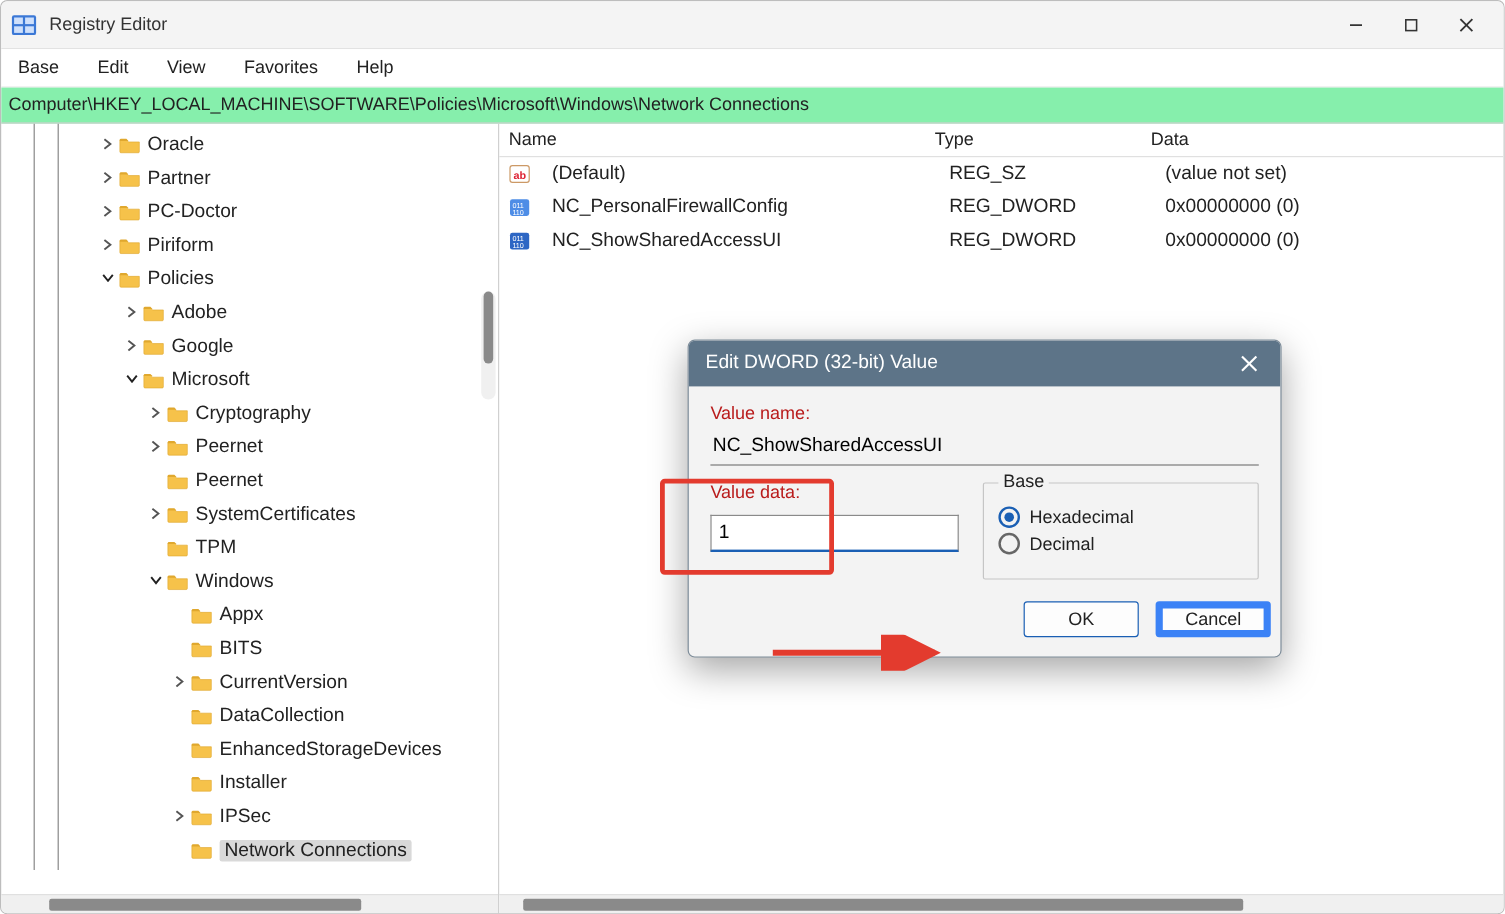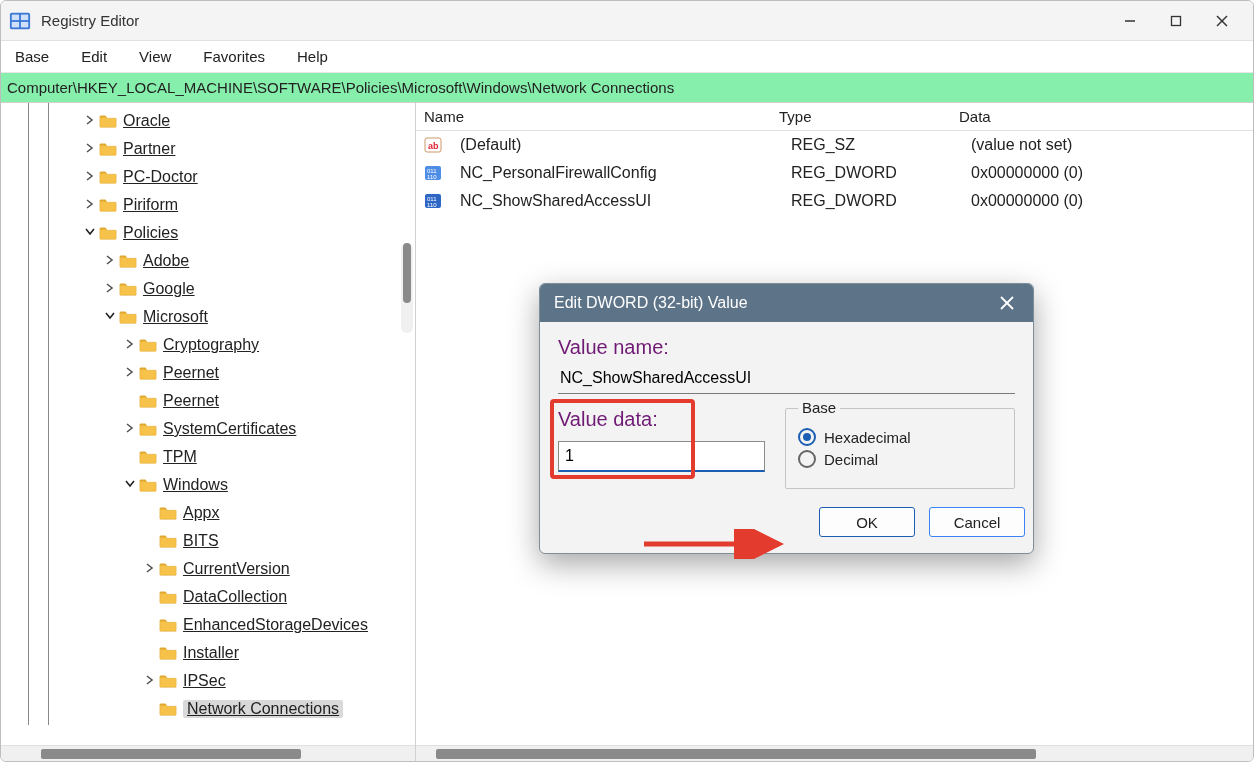--- a/index.html
+++ b/index.html
@@ -12,21 +12,21 @@
   .win-controls { display:flex; gap:0; }
   .win-controls .ctl { width:46px; height:32px; display:flex; align-items:center; justify-content:center; color:#555; }
   
   .menubar { height:32px; display:flex; align-items:center; padding:0 10px; gap:24px; background:#fff; border-bottom:1px solid #e8e8e8; font-size:15px; color:#222;}
   .menubar .menu-item { padding:2px 4px; }
   
   .addressbar { height:30px; padding:0 6px; display:flex; align-items:center; border-bottom:1px solid #d0d0d0; font-size:15px; color:#222; background:#86efac;}
   
   .content { display:flex; height:calc(100% - 40px - 32px - 30px); }
   .tree-pane { width:415px; border-right:1px solid #d0d0d0; display:flex; flex-direction:column; position:relative;}
-  .tree-scroll { flex:1; overflow:hidden; position:relative; padding:4px 0 0 0;text-decoration:underline;}
+  .tree-scroll { flex:1; overflow:hidden; position:relative; padding:4px 0 0 0;}
   .tree-node { display:flex; align-items:center; height:28px; white-space:nowrap; font-size:16px;}
   .tree-node .spacer { display:inline-block; }
   .tree-node .chevron { width:18px; text-align:center; color:#555; font-size:12px; display:inline-block;}
   .tree-node .chevron.none { visibility:hidden; }
   .tree-node .folder-icon { width:18px; height:16px; margin-right:6px; }
   .tree-node .label { }
   .tree-node.selected .label { background:#d9d9d9; padding:0 4px; border-radius:2px;}
   
   .tree-scroll::before { content:""; position:absolute; left:27px; top:0; bottom:20px; width:1px; background:#888;}
   .vline2 { position:absolute; left:47px; top:0; bottom:20px; width:1px; background:#888;}
@@ -42,38 +42,38 @@
   .col-name { width:355px; }
   .col-type { width:180px; }
   .col-data { flex:1; }
   .list-body { flex:1; overflow:hidden; }
   .list-row { display:flex; height:28px; align-items:center; font-size:16px;}
   .list-row .val-icon { width:16px; height:18px; margin:0 20px 0 8px; flex-shrink:0;}
   .list-row .name { width:calc(355px - 32px); }
   .list-row .type { width:180px; padding:0 8px;}
   .list-row .data { flex:1; padding:0 8px;}
   
-  .dialog { position:absolute; left:538px; top:282px; width:495px; background:#f3f3f3; border:1px solid #7e8d9a; border-radius:6px; box-shadow:0 10px 30px rgba(0,0,0,0.35); overflow:hidden; z-index:10;}
+  .dialog { position:absolute; left:572px; top:282px; width:495px; background:#f3f3f3; border:1px solid #7e8d9a; border-radius:6px; box-shadow:0 10px 30px rgba(0,0,0,0.35); overflow:hidden; z-index:10;}
   .dlg-title { height:38px; background:#5d7488; color:#fff; display:flex; align-items:center; padding:0 14px; font-size:16px;}
   .dlg-title .t { flex:1; }
   .dlg-title .close { width:24px; height:24px; display:flex; align-items:center; justify-content:center; color:#fff; font-size:16px;}
   .dlg-body { padding:14px 18px 2px 18px; position:relative;}
-  .dlg-label { font-size:20px; color:#701a75; margin-bottom:6px;}
+  .dlg-label { font-size:15px; color:#b91c1c; margin-bottom:6px;}
   .readonly-field { width:100%; border:none; border-bottom:1px solid #7b7b7b; background:transparent; font-size:16px; padding:4px 2px 6px 2px; margin-bottom:14px;}
   .dlg-row { display:flex; gap:20px;}
   .value-col { flex:1;}
   .value-input { width:100%; border:1px solid #8a8a8a; border-bottom:2px solid #1a5fb4; padding:5px 6px; font-size:16px; background:#fff; margin-top:4px;}
   .fieldset { border:1px solid #c5c5c5; border-radius:2px; padding:8px 12px 10px 12px; width:230px;}
   .fieldset .legend { font-size:15px; color:#222; position:relative; top:-18px; background:#f3f3f3; padding:0 4px; display:inline-block;}
   .radio-row { display:flex; align-items:center; gap:8px; margin-top:-6px; margin-bottom:10px; font-size:15px;}
   .radio { width:18px; height:18px; border:2px solid #1a5fb4; border-radius:50%; display:inline-flex; align-items:center; justify-content:center;}
   .radio.unchecked { border-color:#666;}
   .radio .dot { width:8px; height:8px; background:#1a5fb4; border-radius:50%;}
   .dlg-buttons { display:flex; justify-content:flex-end; gap:14px; padding:16px 8px 16px 18px;}
-  .btn { min-width:96px; height:30px; border:1px solid #3b82f6; background:#fdfdfd; border-radius:3px; display:flex; align-items:center; justify-content:center; font-size:15px;}
+  .btn { min-width:96px; height:30px; border:6px solid #3b82f6; background:#fdfdfd; border-radius:3px; display:flex; align-items:center; justify-content:center; font-size:15px;}
   .btn.primary { border:1px solid #1a5fb4; }
   
   .red-box { position:absolute; border:4px solid #e33b2e; border-radius:4px; pointer-events:none; z-index:20;}
   .arrow { position:absolute; z-index:20; pointer-events:none;}
 </style>
 </head>
 <body>
 
 <div class="window">
 

